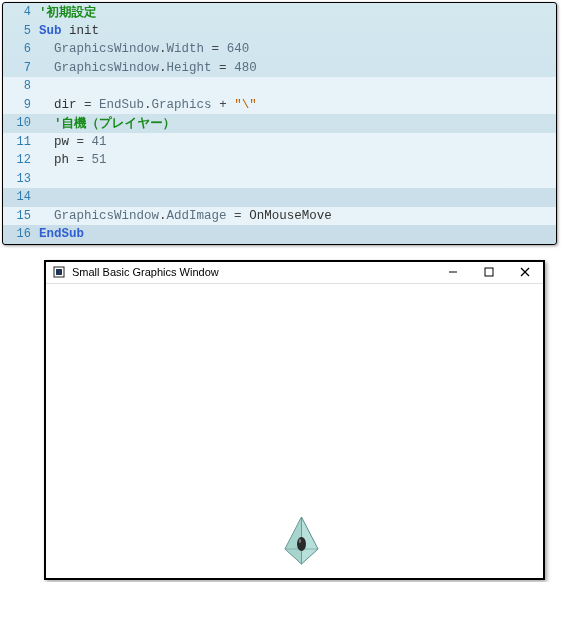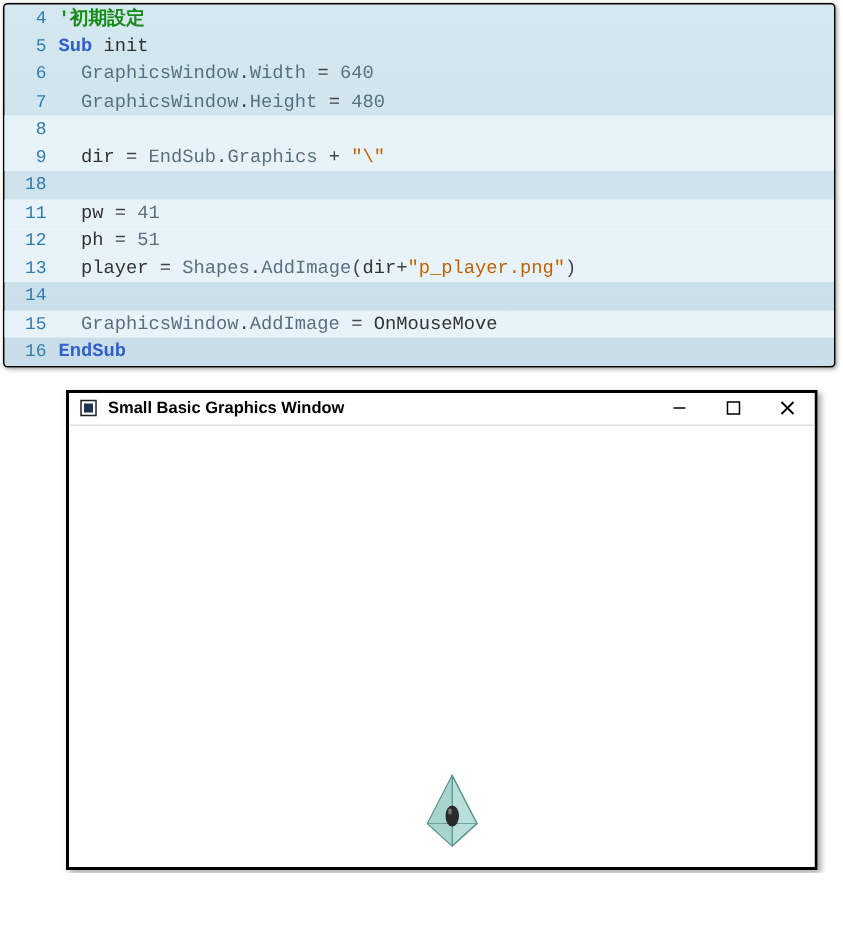--- a/index.html
+++ b/index.html
@@ -48,21 +48,20 @@
   .op { color: #444; }
 
   .app-window {
     width: 501px;
     height: 320px;
     border: 2px solid #000;
     margin-left: 42px;
     background: #fff;
     position: relative;
     box-shadow: 2px 2px 4px rgba(0,0,0,0.35);
-    font-weight: bold;
   }
   .titlebar {
     height: 22px;
     display: flex;
     align-items: center;
     background: #fff;
     border-bottom: 1px solid #e0e0e0;
     font-family: "Segoe UI", Arial, sans-serif;
     font-size: 11px;
   }
@@ -126,33 +125,33 @@
       <span class="code">  <span class="type">GraphicsWindow</span><span class="op">.</span><span class="member">Height</span><span class="txt"> </span><span class="op">=</span><span class="txt"> </span><span class="num">480</span></span>
     </div>
     <div class="code-line line-hl">
       <span class="line-no">8</span>
     </div>
     <div class="code-line line-hl">
       <span class="line-no">9</span>
       <span class="code">  <span class="txt">dir </span><span class="op">=</span><span class="txt"> </span><span class="type">EndSub</span><span class="op">.</span><span class="member">Graphics</span><span class="txt"> </span><span class="op">+</span><span class="txt"> </span><span class="str">"\"</span></span>
     </div>
     <div class="code-line">
-      <span class="line-no">18</span>
+      <span class="line-no">10</span>
+      <span class="code">  <span class="comment">'自機（プレイヤー）</span></span>
     </div>
     <div class="code-line line-hl">
       <span class="line-no">11</span>
       <span class="code">  <span class="txt">pw </span><span class="op">=</span><span class="txt"> </span><span class="num">41</span></span>
     </div>
     <div class="code-line line-hl">
       <span class="line-no">12</span>
       <span class="code">  <span class="txt">ph </span><span class="op">=</span><span class="txt"> </span><span class="num">51</span></span>
     </div>
     <div class="code-line line-hl">
       <span class="line-no">13</span>
-      <span class="code">  <span class="txt">player </span><span class="op">=</span><span class="txt"> </span><span class="type">Shapes</span><span class="op">.</span><span class="member">AddImage</span><span class="op">(</span><span class="txt">dir</span><span class="op">+</span><span class="str">"p_player.png"</span><span class="op">)</span></span>
     </div>
     <div class="code-line">
       <span class="line-no">14</span>
       <span class="code"></span>
     </div>
     <div class="code-line line-hl">
       <span class="line-no">15</span>
       <span class="code">  <span class="type">GraphicsWindow</span><span class="op">.</span><span class="member">AddImage</span><span class="txt"> </span><span class="op">=</span><span class="txt"> </span><span class="txt">OnMouseMove</span></span>
     </div>
     <div class="code-line">

